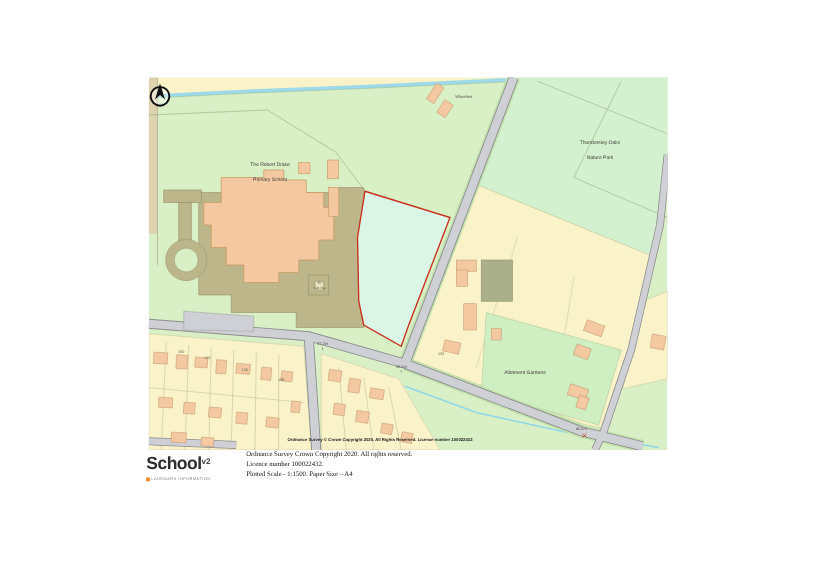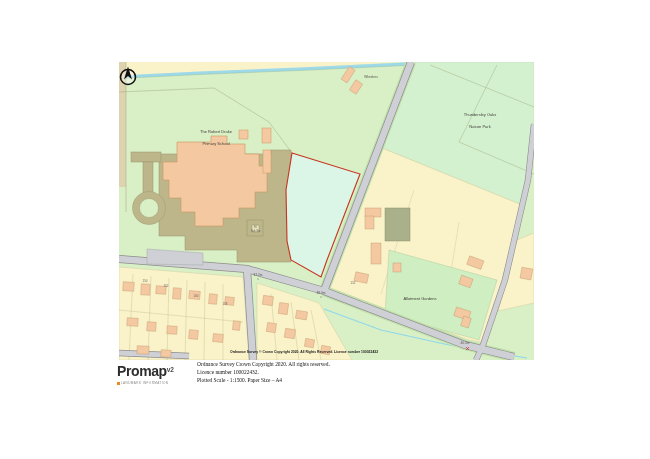--- a/index.html
+++ b/index.html
@@ -154,21 +154,21 @@
   <div class="lbl f3" style="left:47px;top:224px;">162</div>
   <div class="lbl f3" style="left:77px;top:234px;">160</div>
   <div class="lbl f3" style="left:106px;top:242px;">158</div>
   <div class="lbl f3" style="left:234px;top:221px;">152</div>
   <div class="lbl f3" style="left:26px;top:219px;">150</div>
   <div class="watermark">Ordnance Survey © Crown Copyright 2020. All Rights Reserved. Licence number 100022432</div>
 </div>
 
 <div class="logo">
   <div>
-    <span class="logo-main">Promap</span><span class="logo-sup">v2</span>
+    <span class="logo-main">School</span><span class="logo-sup">v2</span>
   </div>
   <div class="logo-tag">
     <span class="logo-sq"></span><span>LANDMARK INFORMATION</span>
   </div>
 </div>
 
 <div class="attr">
   <div>Ordnance Survey Crown Copyright 2020. All rights reserved.</div>
   <div>Licence number 100022432.</div>
   <div>Plotted Scale - 1:1500. Paper Size – A4</div>

